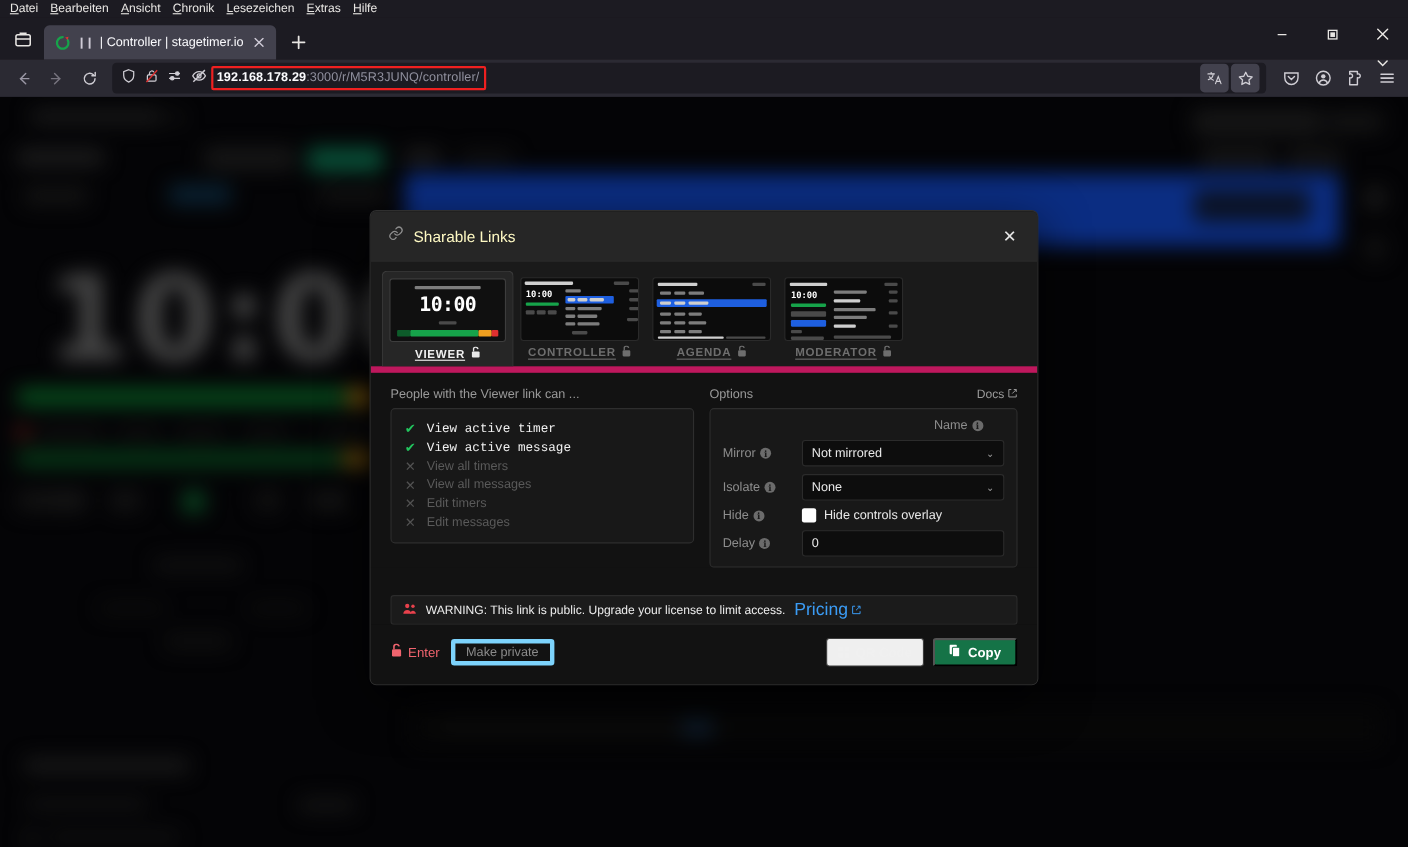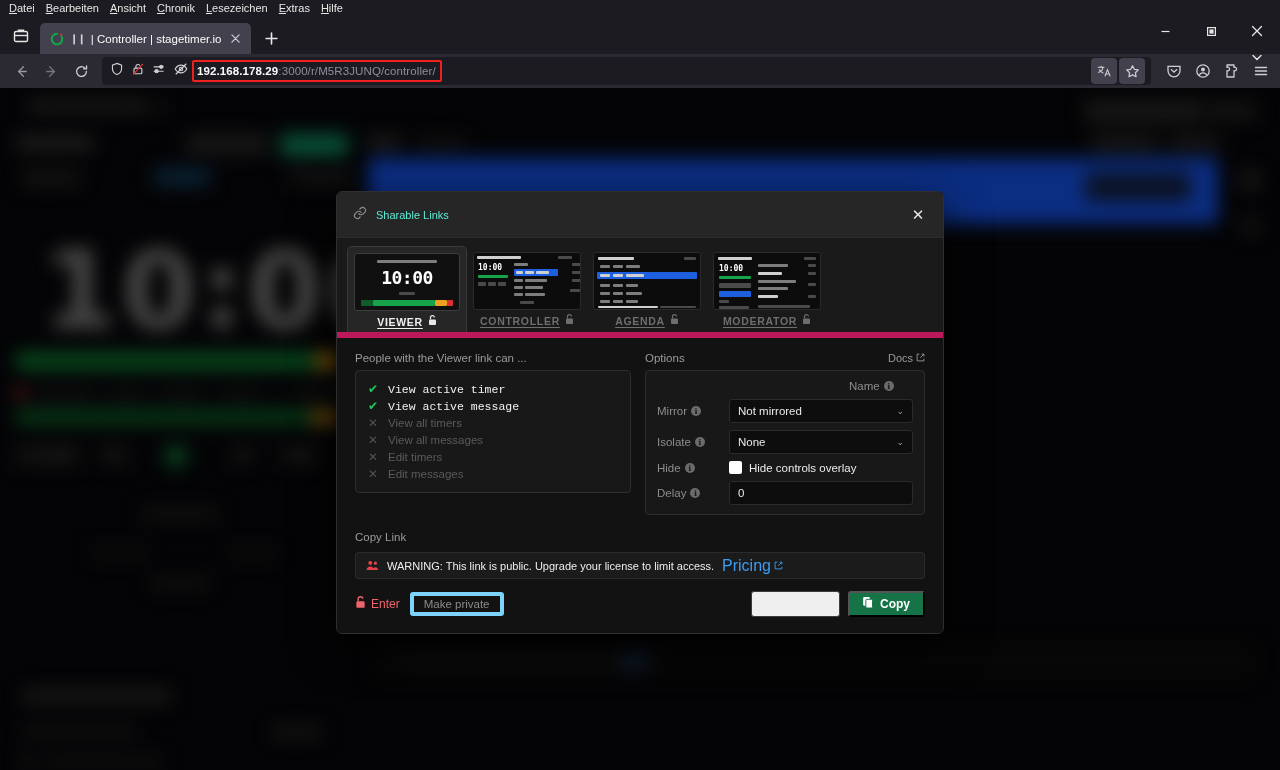--- a/index.html
+++ b/index.html
@@ -89,21 +89,21 @@
   .overlay { position: absolute; inset: 0; background: rgba(0,0,0,0.35); }
   .modal {
     position: absolute; left: 336px; top: 191px; width: 608px;
     background: #121212; border: 1px solid #2f2f2f; border-radius: 6px;
     box-shadow: 0 14px 44px rgba(0,0,0,0.66); overflow: hidden;
   }
   .modal-head {
     height: 46px; background: #262626; display: flex; align-items: center;
     padding: 0 14px 0 16px; gap: 9px; border-bottom: 1px solid #2c2c2c;
   }
-  .modal-title { font-size: 11px; color: #5eead4; font-weight: 400; text-align: center; }
+  .modal-title { font-size: 14px; color: #fef9c3; font-weight: 400; text-align: center; }
   .modal-x { margin-left: auto; width: 22px; height: 22px; display: flex; align-items: center;
              justify-content: center; color: #e6e6e6; font-size: 15px; }
 
   .cards {
     display: flex; gap: 0px; background: #1a1a1a; padding: 8px 10px 0 10px;
     border-bottom: 6px solid #be185d;
   }
   .card {
     width: 120px; padding: 6px 6px 4px 6px; border-radius: 5px 5px 0 0;
     display: flex; flex-direction: column; align-items: center; gap: 4px;
@@ -498,21 +498,20 @@
                 <span class="infoi">i</span>
               </div>
               <div class="field">0</div>
             </div>
           </div>
         </div>
       </div>
     </div>
 
     <div class="copy-sec">
-      <div class="sec-head">Copy Link</div>
       <div class="warn">
         <span>
           <svg width="13" height="11" viewBox="0 0 20 16" fill="#e8414c">
             <circle cx="6.5" cy="4" r="3"></circle>
               <path d="M1 15c0-3.2 2.5-5.4 5.5-5.4S12 11.8 12 15z"></path>
             <circle cx="14.5" cy="4.4" r="2.4"></circle>
               <path d="M10.5 15c0-2.6 1.9-4.4 4-4.4s4 1.8 4 4.4z"></path>
           </svg>
         </span>
         <span class="wtext">WARNING: This link is public. Upgrade your license to limit access.</span>

